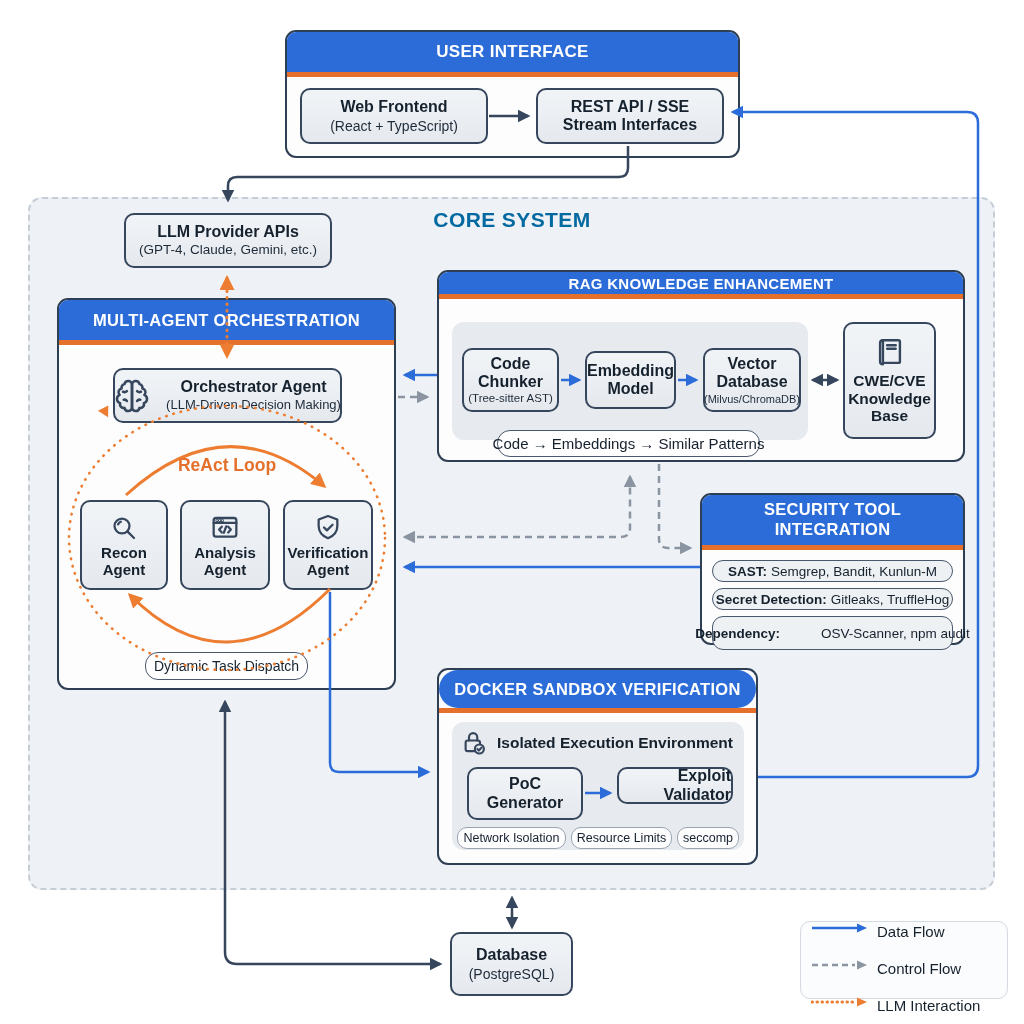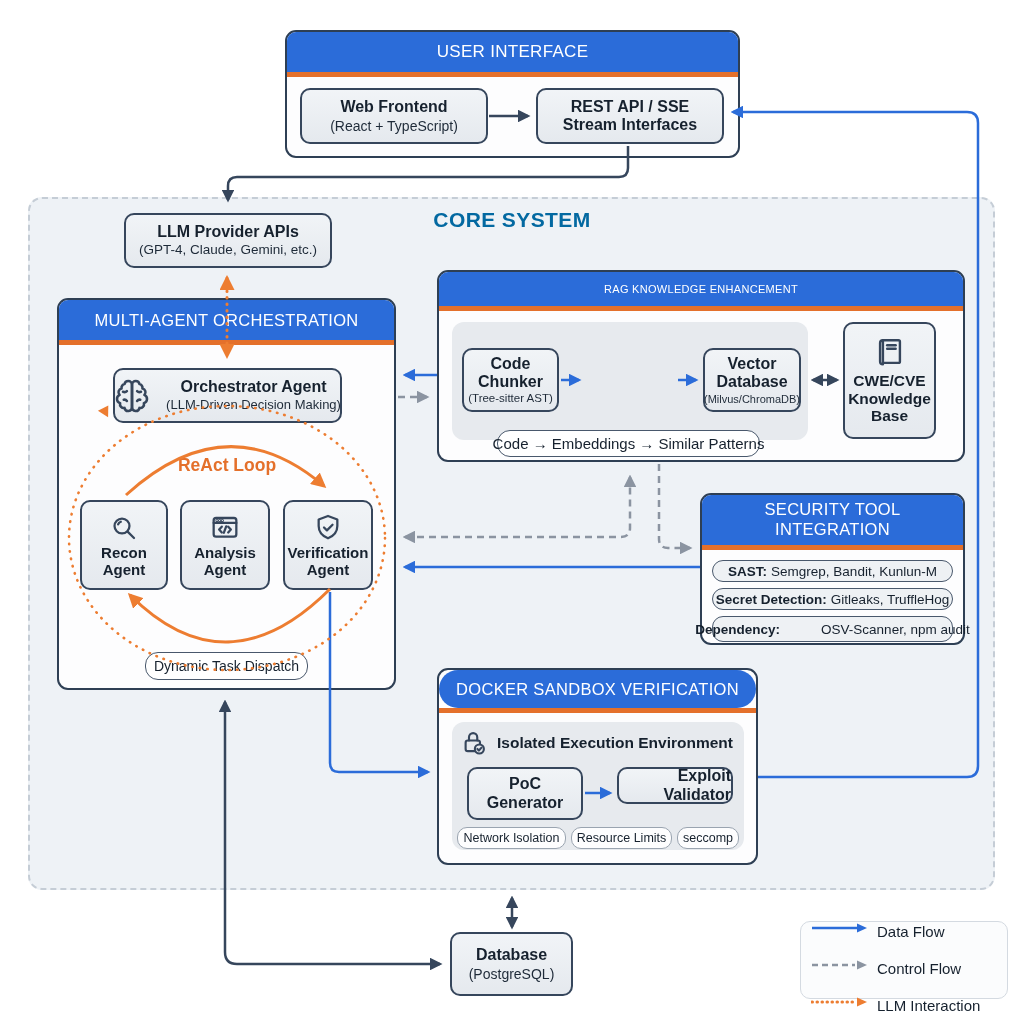--- a/index.html
+++ b/index.html
@@ -2,21 +2,21 @@
 <html><head>
 <meta charset="utf-8">
 <style>
   html,body{margin:0;padding:0;background:#fff;}
   .canvas{position:relative;width:1024px;height:1024px;background:#ffffff;
     font-family:"Liberation Sans",sans-serif;color:#1e2a38;overflow:hidden;}
   .abs{position:absolute;}
   
   .section{position:absolute;border:2px solid #2e3f54;border-radius:11px;background:#fdfdfe;
     overflow:hidden;z-index:2;box-sizing:border-box;}
-  .hdr{background:#2b6cd9;color:#fff;font-weight:normal;text-align:center;
+  .hdr{background:#2b6cd9;color:#fff;font-weight:bold;text-align:center;
     display:flex;align-items:center;justify-content:center;letter-spacing:.3px;}
   .stripe{height:5px;background:#e4702b;}
   
   .node{position:absolute;z-index:4;box-sizing:border-box;border:2px solid #36465c;border-radius:10px;
     background:linear-gradient(#f1f4f7,#e5e9ee);display:flex;flex-direction:column;
     align-items:center;justify-content:center;text-align:center;line-height:1.15;}
   .node .t{font-weight:bold;font-size:16px;color:#16212e;white-space:nowrap;}
   .node .s{font-size:13px;color:#1e2a38;white-space:nowrap;margin-top:1px;}
   .panel{position:absolute;z-index:3;background:#e7eaee;border-radius:12px;box-sizing:border-box;}
   .pill{position:absolute;z-index:5;box-sizing:border-box;background:#fff;border:1.5px solid #49586c;
@@ -118,28 +118,32 @@
         <path d="M12 3l7 2.6v4.9c0 4.6-3 7.6-7 9.2-4-1.6-7-4.6-7-9.2V5.6L12 3z"></path>
         <polyline points="9 11.6 11.2 13.8 15.4 9.6"></polyline>
       </svg>
     </span>
     <div class="t" style="font-size:15px;">Verification</div>
     <div class="t" style="font-size:15px;">Agent</div>
   </div>
   <div class="pill" style="left:145px;top:652px;width:163px;height:28px;">Dynamic Task Dispatch</div>
 
   <div class="section" style="left:437px;top:270px;width:528px;height:192px;">
-    <div class="hdr" style="height:34px;font-size:11px;">RAG KNOWLEDGE ENHANCEMENT</div>
+    <div class="hdr" style="height:22px;font-size:15px;">RAG KNOWLEDGE ENHANCEMENT</div>
     <div class="stripe"></div>
   </div>
   <div class="panel" style="left:452px;top:322px;width:356px;height:118px;"></div>
   <div class="node" style="left:462px;top:348px;width:97px;height:64px;">
     <div class="t">Code</div>
     <div class="t">Chunker</div>
     <div class="s" style="font-size:11.5px;">(Tree-sitter AST)</div>
+  </div>
+  <div class="node" style="left:585px;top:351px;width:91px;height:58px;">
+    <div class="t">Embedding</div>
+    <div class="t">Model</div>
   </div>
   <div class="node" style="left:703px;top:348px;width:98px;height:64px;">
     <div class="t">Vector</div>
     <div class="t">Database</div>
     <div class="s" style="font-size:11px;">(Milvus/ChromaDB)</div>
   </div>
   <div class="pill" style="left:497px;top:430px;width:263px;height:27px;font-size:15px;">Code → Embeddings → Similar Patterns</div>
   <div class="node" style="left:843px;top:322px;width:93px;height:117px;">
     <span class="icon" style="margin-bottom:2px;">
       <svg class="ic" width="34" height="34" viewBox="0 0 24 24" stroke-width="1.5">
@@ -162,21 +166,21 @@
     <div class="stripe"></div>
   </div>
   <div class="secrow" style="left:712px;top:560px;width:241px;height:22px;">
     <span class="b">SAST:</span>
     <span>Semgrep, Bandit, Kunlun-M</span>
   </div>
   <div class="secrow" style="left:712px;top:588px;width:241px;height:22px;">
     <span class="b">Secret Detection:</span>
     <span>Gitleaks, TruffleHog</span>
   </div>
-  <div class="secrow" style="left:712px;top:616px;width:241px;height:26px;gap:37px;">
+  <div class="secrow" style="left:712px;top:616px;width:241px;height:34px;gap:37px;">
     <span class="b">Dependency:</span>
     <span>OSV-Scanner, npm audit</span>
   </div>
 
   <div class="section" style="left:437px;top:668px;width:321px;height:197px;">
     <div class="hdr" style="height:38px;font-size:16.5px;border-radius:19px;">DOCKER SANDBOX VERIFICATION</div>
     <div class="stripe"></div>
   </div>
   <div class="panel" style="left:452px;top:722px;width:292px;height:128px;"></div>
   <div class="abs" style="left:460px;top:726px;width:280px;height:34px;z-index:5;display:flex;align-items:center;gap:7px;">

